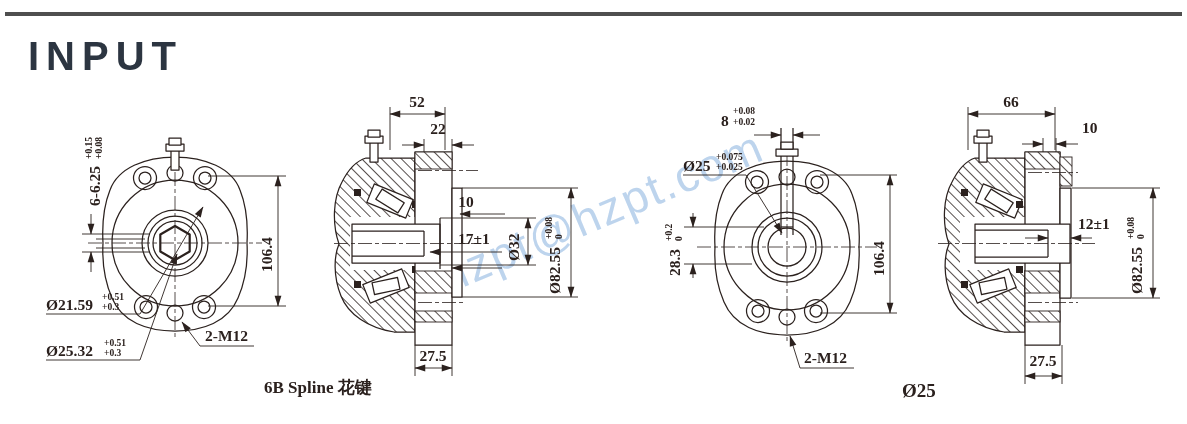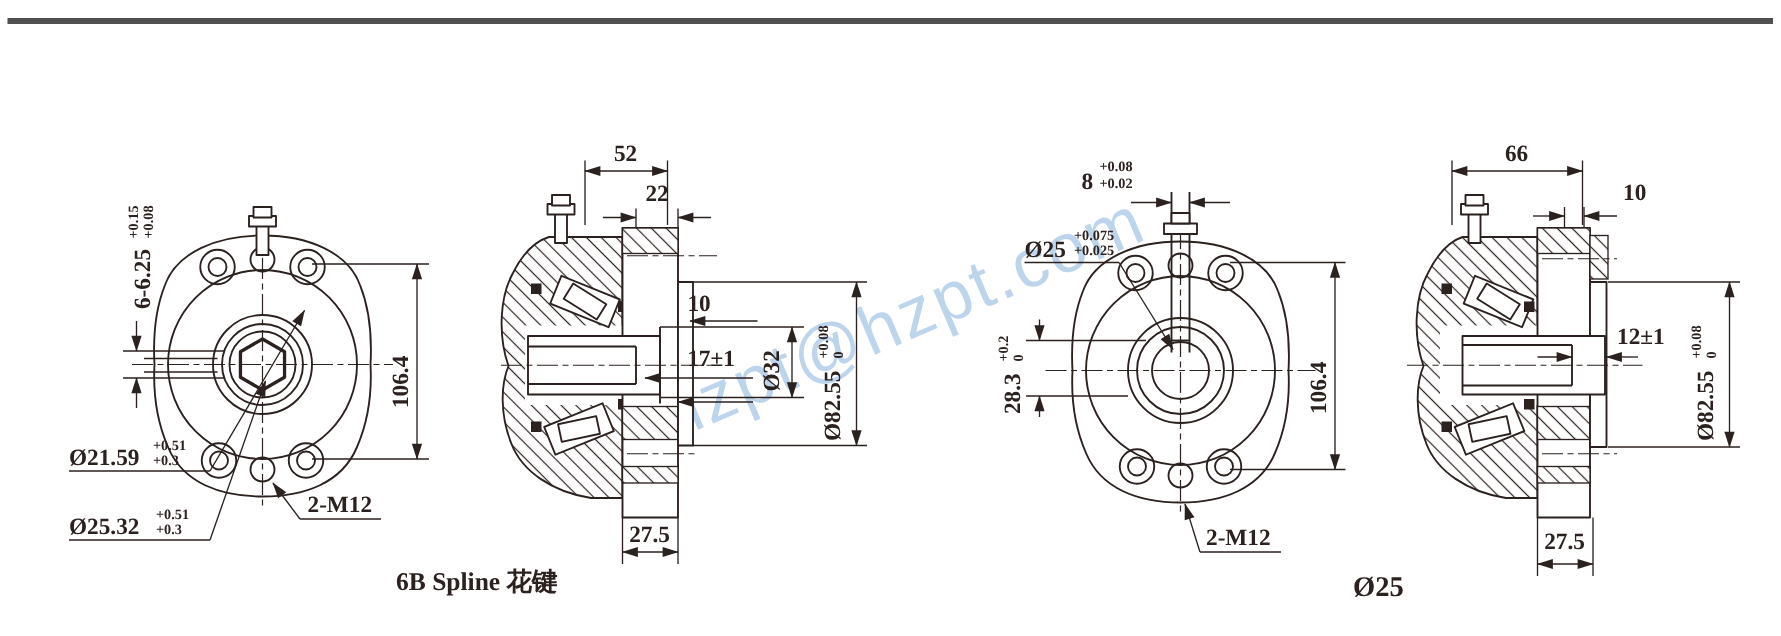--- a/index.html
+++ b/index.html
@@ -24,20 +24,21 @@
   .tl{fill:none;stroke:#2b211e;stroke-width:0.9;}
   .cl{fill:none;stroke:#2b211e;stroke-width:0.8;stroke-dasharray:14 3 4 3;}
   .sq{fill:#2b211e;stroke:none;}
   .wf{fill:#ffffff;stroke:none;}
 </style>
 </head>
 <body>
 
 <div id="stage">
   <div id="topbar"></div>
+  <div id="title">INPUT</div>
   <div id="watermark">hzpt@hzpt.com</div>
 
   <svg width="1187" height="424" viewBox="0 0 1187 424">
     <defs>
       <pattern id="h" width="7" height="7" patternUnits="userSpaceOnUse" patternTransform="rotate(45)">
         <rect width="7" height="7" fill="#ffffff"></rect>
         <line x1="0" y1="3.5" x2="7" y2="3.5" stroke="#2b211e" stroke-width="0.8"></line>
       </pattern>
       <marker id="arw" viewBox="0 0 12 8" refX="11" refY="4" markerWidth="13" markerHeight="9" orient="auto-start-reverse">
         <path d="M0.5,0.5 L11.5,4 L0.5,7.5 Z" fill="#2b211e"></path>

